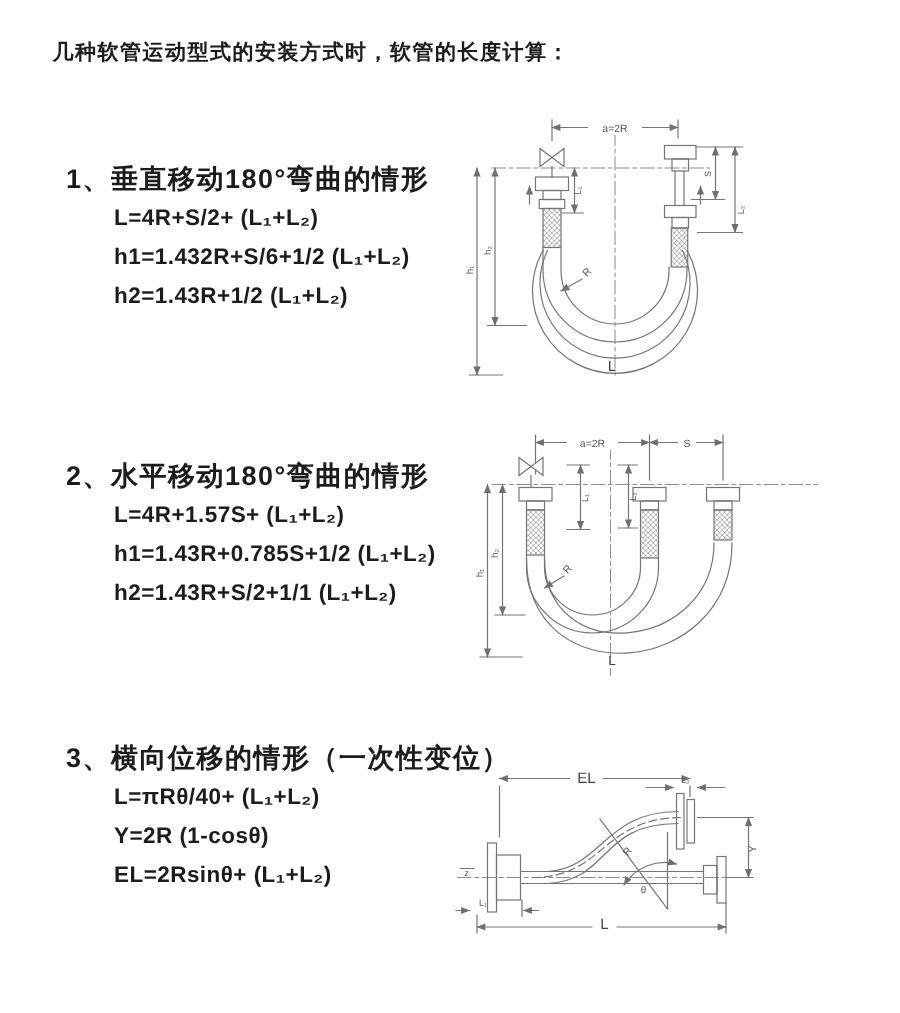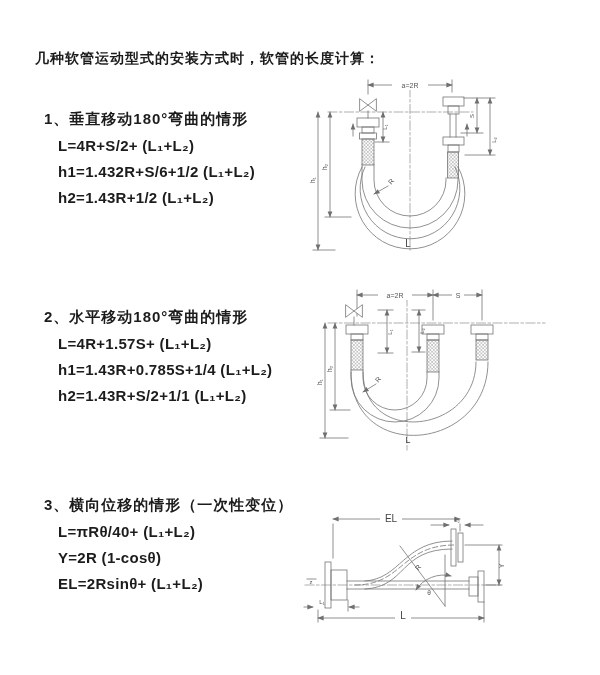--- a/index.html
+++ b/index.html
@@ -1,26 +1,26 @@
 <!DOCTYPE html>
 <html><head>
 <meta charset="utf-8">
 <style>
   html,body{margin:0;padding:0;}
   body{
     width:600px;height:675px;background:#ffffff;position:relative;overflow:hidden;
     font-family:"Liberation Sans","DejaVu Sans",sans-serif;color:#1c1c1c;
   }
   .title{
-    position:absolute;left:35px;top:26px;font-size:14px;font-weight:700;letter-spacing:1px;margin-top:24px;
+    position:absolute;left:35px;top:26px;font-size:14px;font-weight:700;letter-spacing:1px;
   }
   .sec{position:absolute;left:44px;}
-  .heading{font-size:15px;font-weight:700;letter-spacing:1px;line-height:18px;}
+  .heading{font-size:18px;font-weight:700;letter-spacing:1px;line-height:18px;}
   .formula{
-    margin-top:10px;margin-left:14px;font-size:15px;font-weight:700;
+    margin-top:10px;margin-left:32px;font-size:15px;font-weight:700;
     letter-spacing:.3px;line-height:16px;white-space:pre;
   }
   .diag{position:absolute;}
   .ln{stroke:#757575;stroke-width:.8;fill:none;stroke-linecap:square;}
   .cl{stroke:#8e8e8e;stroke-width:.7;stroke-dasharray:9 2.5 2.5 2.5;}
   .dt{fill:#555;font-family:"Liberation Sans","DejaVu Sans",sans-serif;}
   .t6{font-size:6px;}.t65{font-size:6.5px;}.t7{font-size:7px;}
   .t10{font-size:10px;fill:#444;}.t9{font-size:9px;fill:#444;}
   .mid{text-anchor:middle;}
 </style>
@@ -32,21 +32,21 @@
 <section class="sec" style="top:110px;">
   <div class="heading">1、垂直移动180°弯曲的情形</div>
   <div class="formula">L=4R+S/2+ (L₁+L₂)</div>
   <div class="formula">h1=1.432R+S/6+1/2 (L₁+L₂)</div>
   <div class="formula">h2=1.43R+1/2 (L₁+L₂)</div>
 </section>
 
 <section class="sec" style="top:308px;">
   <div class="heading">2、水平移动180°弯曲的情形</div>
   <div class="formula">L=4R+1.57S+ (L₁+L₂)</div>
-  <div class="formula">h1=1.43R+0.785S+1/4 (L₁+L₂)</div>
+  <div class="formula">h1=1.43R+0.785S+1/2 (L₁+L₂)</div>
   <div class="formula">h2=1.43R+S/2+1/1 (L₁+L₂)</div>
 </section>
 
 <section class="sec" style="top:496px;">
   <div class="heading">3、横向位移的情形（一次性变位）</div>
   <div class="formula">L=πRθ/40+ (L₁+L₂)</div>
   <div class="formula">Y=2R (1-cosθ)</div>
   <div class="formula">EL=2Rsinθ+ (L₁+L₂)</div>
 </section>
 

